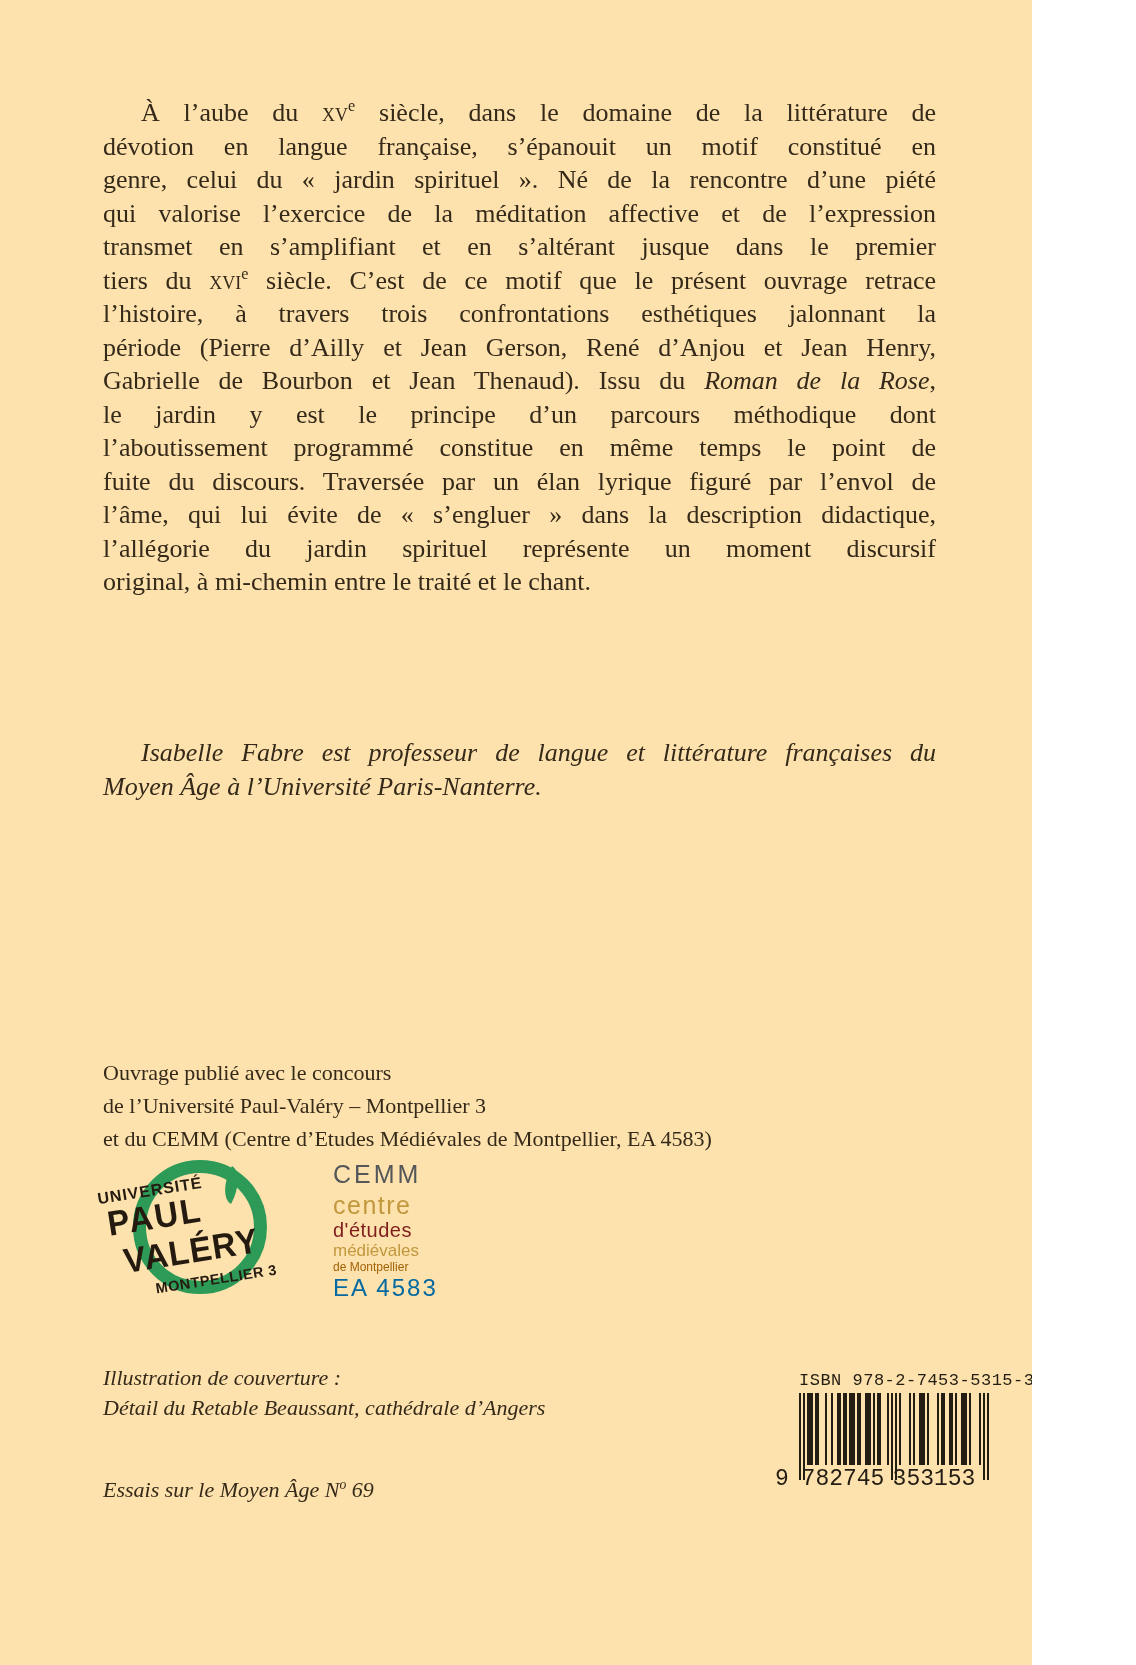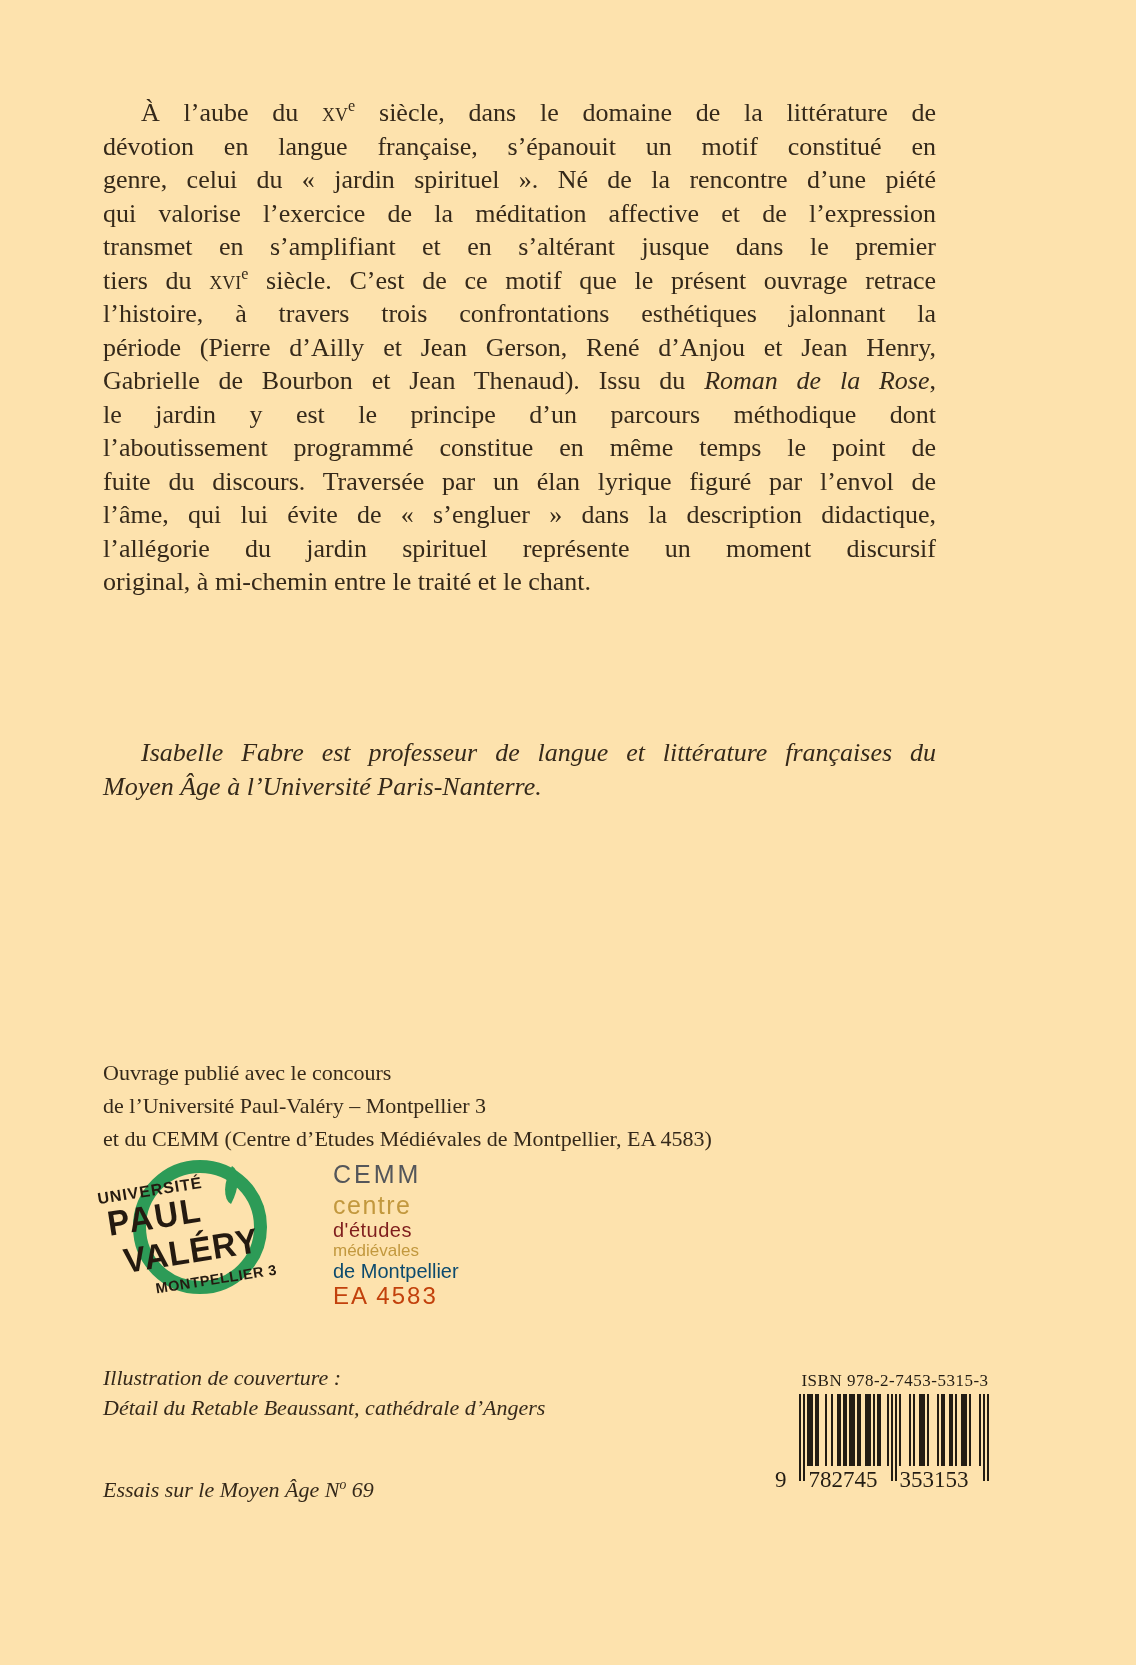--- a/index.html
+++ b/index.html
@@ -1,18 +1,18 @@
 <!DOCTYPE html>
 <html><head>
 <meta charset="utf-8">
 <style>
   html,body{margin:0;padding:0;}
   .page{
     position:relative;
-    width:1136px;height:1665px;
+    width:1032px;height:1665px;
     background:#fde2ad;
     font-family:"Liberation Serif","DejaVu Serif",serif;
     color:#35291a;
     overflow:hidden;
   }
   
   .synopsis{
     position:absolute;left:103px;top:96px;width:833px;
     font-size:26px;line-height:33.5px;
   }
@@ -45,35 +45,35 @@
   .pv-l2{left:6px;top:40px;font-size:33px;letter-spacing:2px;transform:rotate(-9deg) scaleY(1.05);}
   .pv-l3{left:22px;top:74px;font-size:33px;letter-spacing:1px;transform:rotate(-9deg) scaleY(1.05);}
   .pv-l4{left:54px;top:113px;font-size:14.5px;letter-spacing:0.5px;}
   
   .cemm-logo{position:absolute;left:333px;top:1162px;
     font-family:"Liberation Sans","DejaVu Sans",sans-serif;line-height:1;}
   .cemm-title{font-size:25px;color:#54565a;letter-spacing:3px;margin-bottom:6px;}
   .cemm-l2{font-size:25px;color:#c2983e;letter-spacing:1.5px;margin-bottom:2px;}
   .cemm-l3{font-size:20px;color:#7f1d1d;letter-spacing:0.5px;margin-bottom:2px;}
   .cemm-l4{font-size:17px;color:#c2983e;margin-bottom:2px;}
-  .cemm-l5{font-size:20px;color:#0c4a6e;margin-bottom:3px;}
-  .cemm-l6{font-size:24px;color:#c2410c;letter-spacing:2px;}
+  .cemm-l5{font-size:12px;color:#a16207;margin-bottom:3px;}
+  .cemm-l6{font-size:24px;color:#0369a1;letter-spacing:2px;}
   
   .credits{
     position:absolute;left:103px;top:1363px;width:620px;
     font-size:22px;line-height:30px;font-style:italic;
   }
   
   .series{
     position:absolute;left:103px;top:1477px;
     font-size:22px;font-style:italic;
   }
   
   .barcode{position:absolute;left:775px;top:1371px;width:218px;color:#231d14;
-    font-family:Liberation Serif, serif;}
+    font-family:Liberation Mono, monospace;}
   .isbn-label{margin-left:24px;width:192px;text-align:center;
     font-size:17px;letter-spacing:0.5px;white-space:nowrap;}
   .bars{display:flex;align-items:flex-start;margin-left:24px;margin-top:3px;height:88px;}
   .module{width:2px;height:72px;flex:0 0 2px;}
   .module.on{background:#231d14;}
   .module.tall{height:87px;}
   .ean-digits{display:flex;margin-top:-15px;font-size:23px;}
   .ean-digits .d9{width:22px;}
   .ean-digits .g1{width:86px;text-align:center;margin-left:3px;}
   .ean-digits .g2{width:88px;text-align:center;margin-left:4px;}

